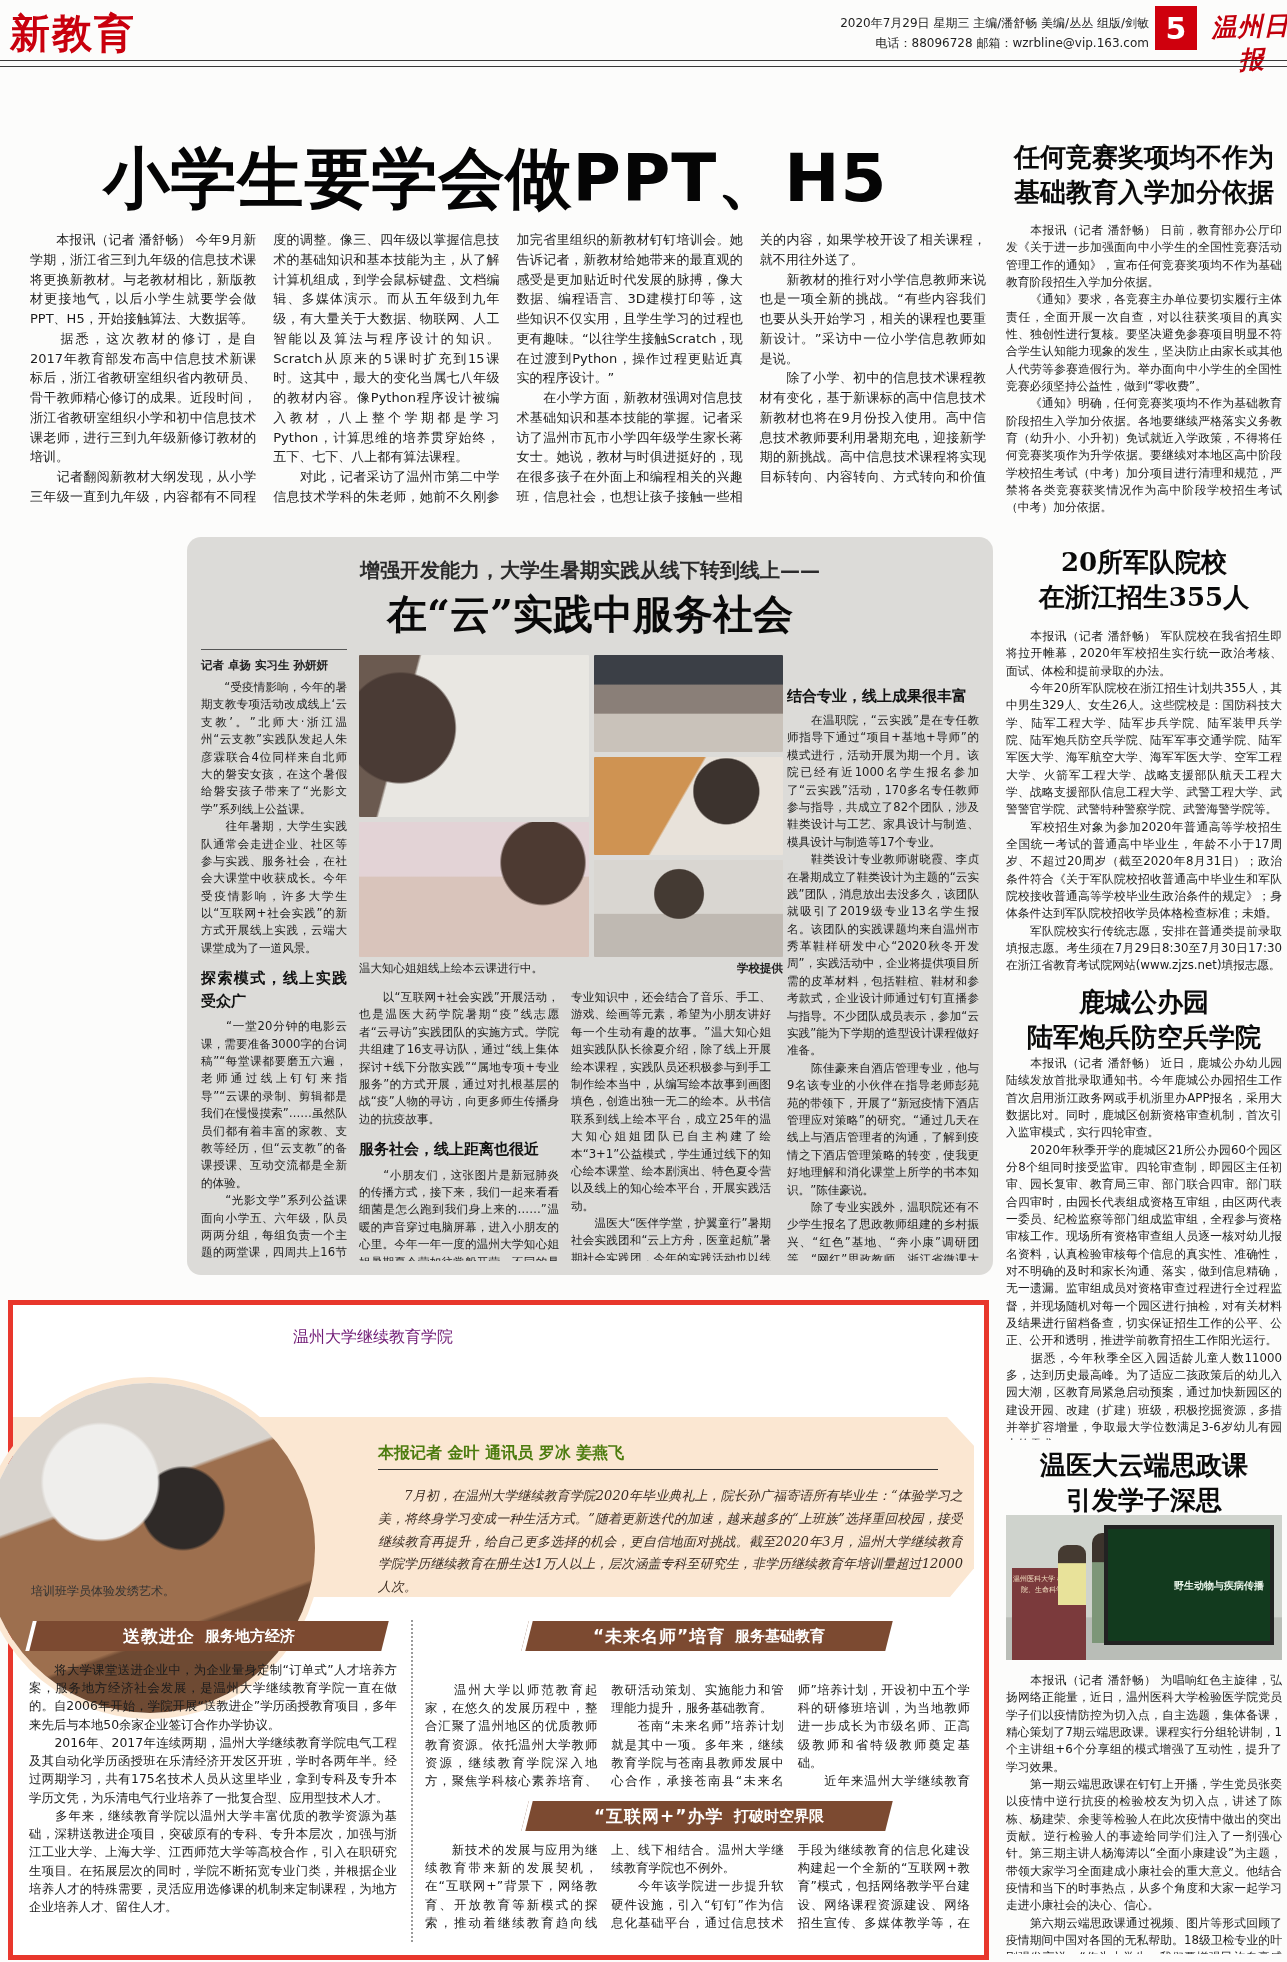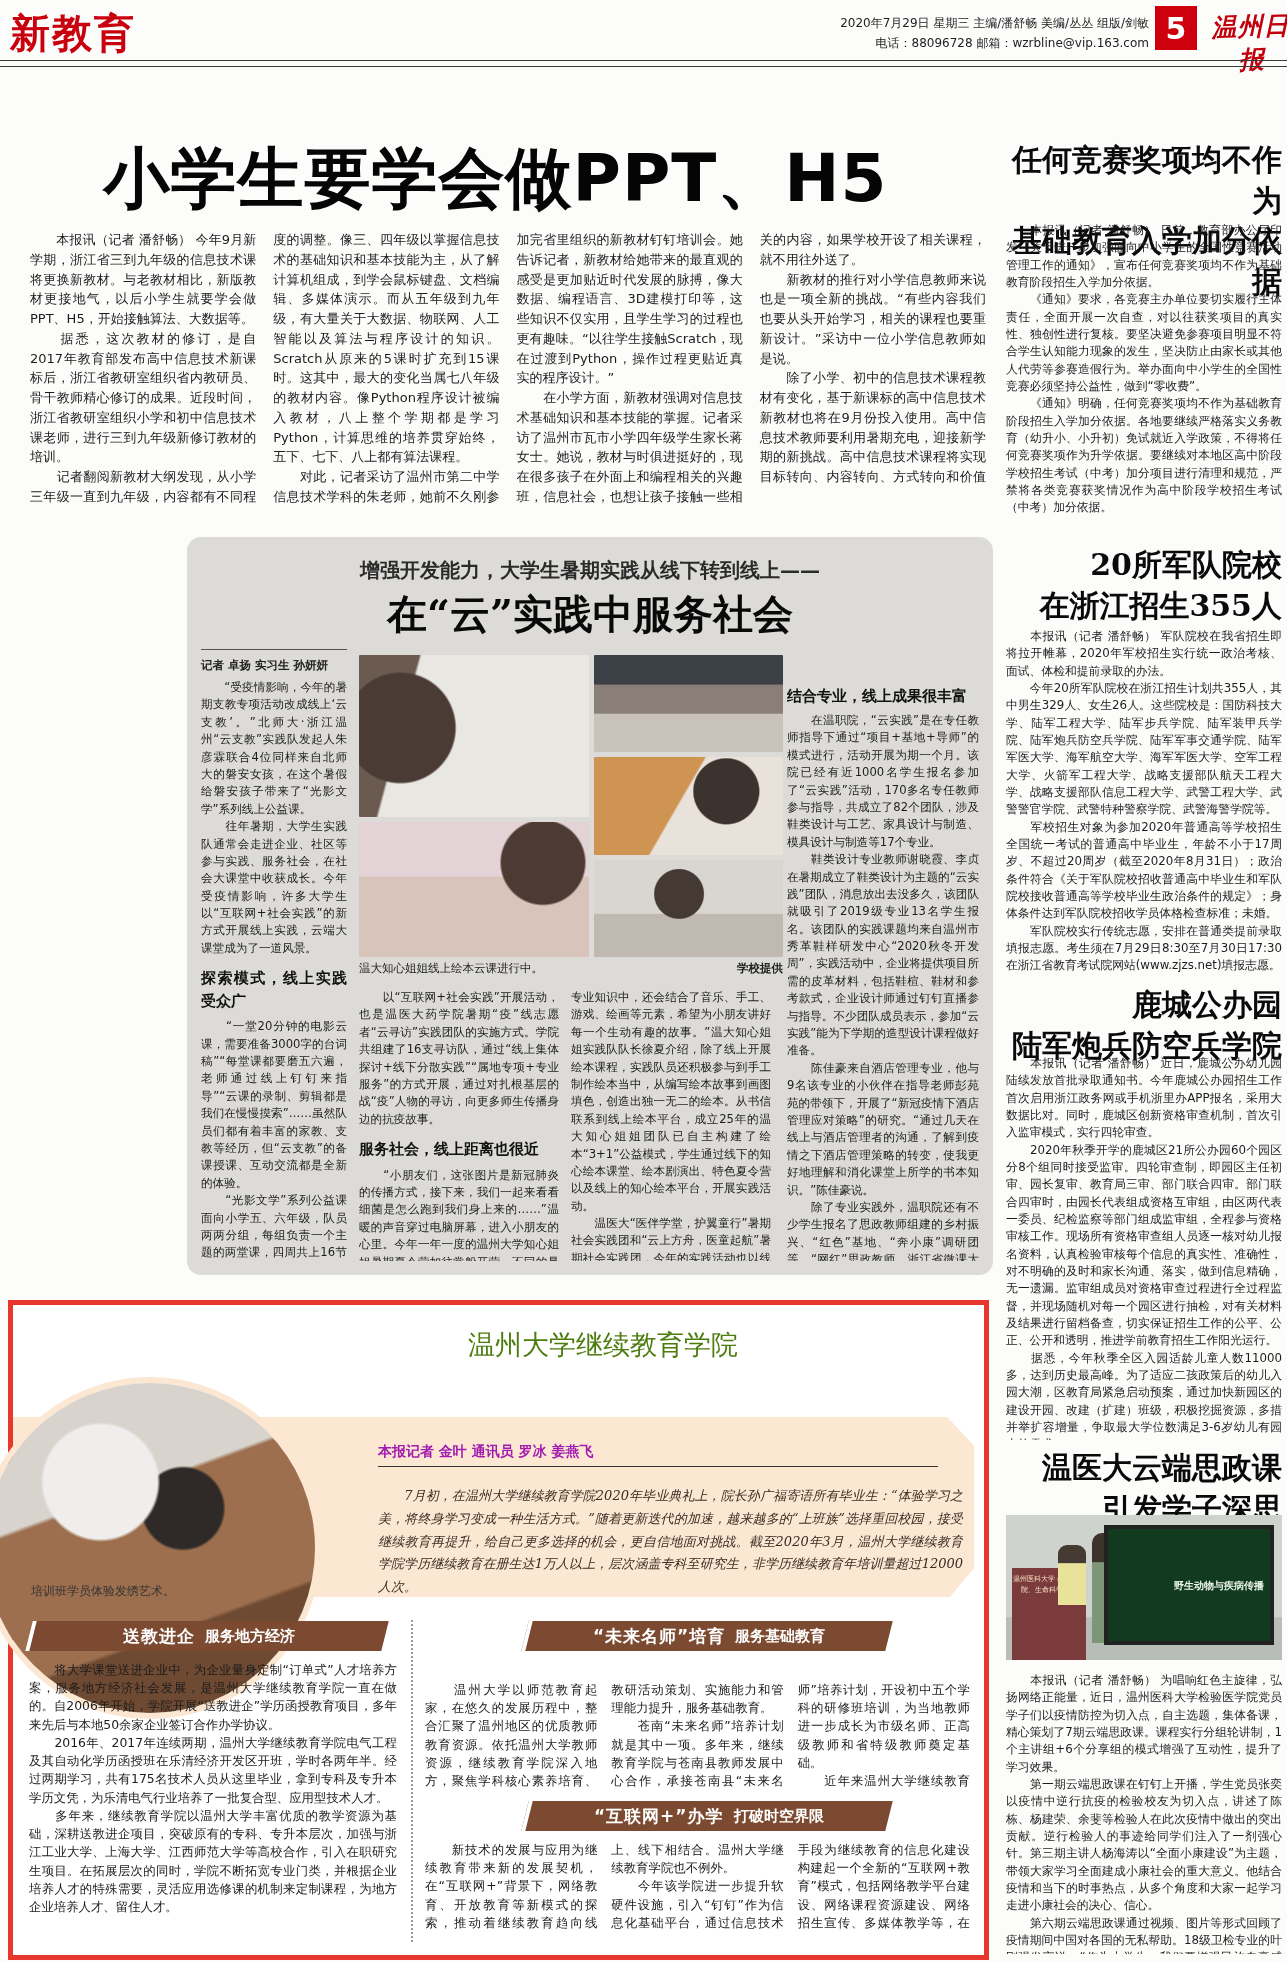--- a/index.html
+++ b/index.html
@@ -22,21 +22,21 @@
 
   
   .lead-kicker{left:30px;top:102px;width:930px;text-align:center;font-size:27px;font-weight:700;color:#0d0d0d;}
   .lead-headline{left:8px;top:134px;width:975px;text-align:center;font-size:66px;font-weight:900;
                  letter-spacing:1px;color:#050505;}
   .lead-body{left:30px;top:230px;width:956px;height:295px;column-count:4;column-gap:17px;
              font-size:13px;line-height:1.52;}
 
   
   .rr{left:1006px;width:276px;}
-  .rr-headline{text-align:right;font-weight:900;font-size:30px;line-height:1.35;color:#0a0a0a;}
+  .rr-headline{text-align:center;font-weight:900;font-size:26px;line-height:1.35;color:#0a0a0a;}
   .rr-body{font-size:11.8px;line-height:1.47;}
 
   
   .cloud{left:187px;top:537px;width:806px;height:738px;background:#dcdbd8;border-radius:14px;}
   .cloud-kicker{left:0;top:20px;width:806px;text-align:center;font-size:20px;font-weight:700;color:#2a2a2a;}
   .cloud-headline{left:0;top:50px;width:806px;text-align:center;font-size:40px;font-weight:900;color:#090909;}
   .cloud-byline{left:14px;top:112px;width:146px;border-top:1px solid #555;padding-top:8px;
                 font-size:11.5px;font-weight:700;color:#222;}
   .ccol{font-size:11.6px;line-height:1.5;}
   .csub{font-size:15px;font-weight:900;color:#111;margin:10px 0 6px;}
@@ -54,28 +54,28 @@
   .ph-desk{background:radial-gradient(circle at 45% 35%,#443a33 0 20%,transparent 21%),
            linear-gradient(180deg,#d9d6d1 0 55%,#bfb9b2 56% 100%);}
   .cloud-cap{left:172px;top:424px;width:424px;display:flex;justify-content:space-between;
              font-size:11.5px;color:#222;}
   .cloud-credit{font-weight:700;}
 
   
   .feature{left:8px;top:1300px;width:971px;height:650px;background:#fff;border:5px solid #e8372c;}
   .feat-peach{left:0;top:112px;width:961px;height:180px;background:#fbe7d2;
               clip-path:polygon(0 0,97.2% 0,100% 16%,100% 84%,97.5% 100%,0 100%);}
-  .feat-kicker{left:280px;top:22px;width:620px;text-align:center;font-size:27px;color:#4d7c0f;}
+  .feat-kicker{left:280px;top:22px;width:620px;font-size:16px;color:#701a75;}
   .feat-headline{left:200px;top:52px;width:760px;text-align:center;font-size:46px;font-weight:900;color:#000;}
   .feat-circle{left:-28px;top:78px;width:330px;height:330px;border-radius:50%;
                background:radial-gradient(circle at 35% 30%,#efeeec 0 18%,transparent 19%),
                radial-gradient(circle at 60% 38%,#2f2a28 0 14%,transparent 15%),
                linear-gradient(160deg,#d8d3cd 0 35%,#9d6f4e 36% 70%,#6e4a33 71% 100%);
                box-shadow:0 0 0 6px #fbe7d2;}
-  .feat-byline{left:365px;top:138px;width:560px;font-size:14px;font-weight:700;color:#a21caf;
+  .feat-byline{left:365px;top:138px;width:560px;font-size:16px;font-weight:700;color:#4d7c0f;
                border-bottom:1px solid #333;padding-bottom:5px;}
   .feat-intro{left:365px;top:180px;width:585px;height:118px;font-size:13px;line-height:1.75;color:#3a2c22;
               font-family:"DejaVu Serif","Liberation Serif",serif;font-style:italic;}
   .feat-cap{left:18px;top:278px;width:330px;font-size:12px;color:#333;
             font-family:"DejaVu Serif","Liberation Serif",serif;}
   .banner{height:30px;background:#7c4a31;color:#fff;transform:skewX(-14deg);
           display:flex;align-items:center;justify-content:center;gap:10px;border-left:4px solid #fff;}
   .banner>span{transform:skewX(14deg);white-space:nowrap;}
   .banner .tag{font-size:17px;font-weight:900;letter-spacing:1px;}
   .banner .tagline{font-size:15px;font-weight:700;}

